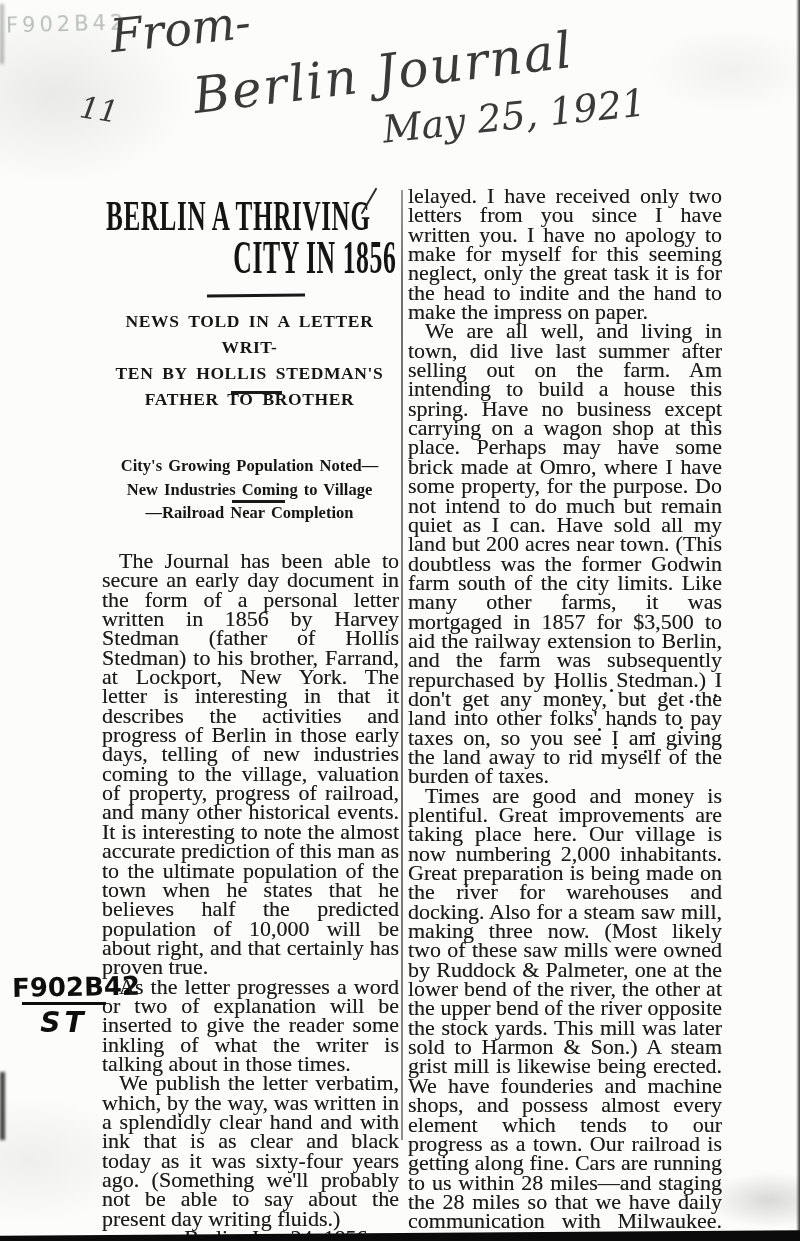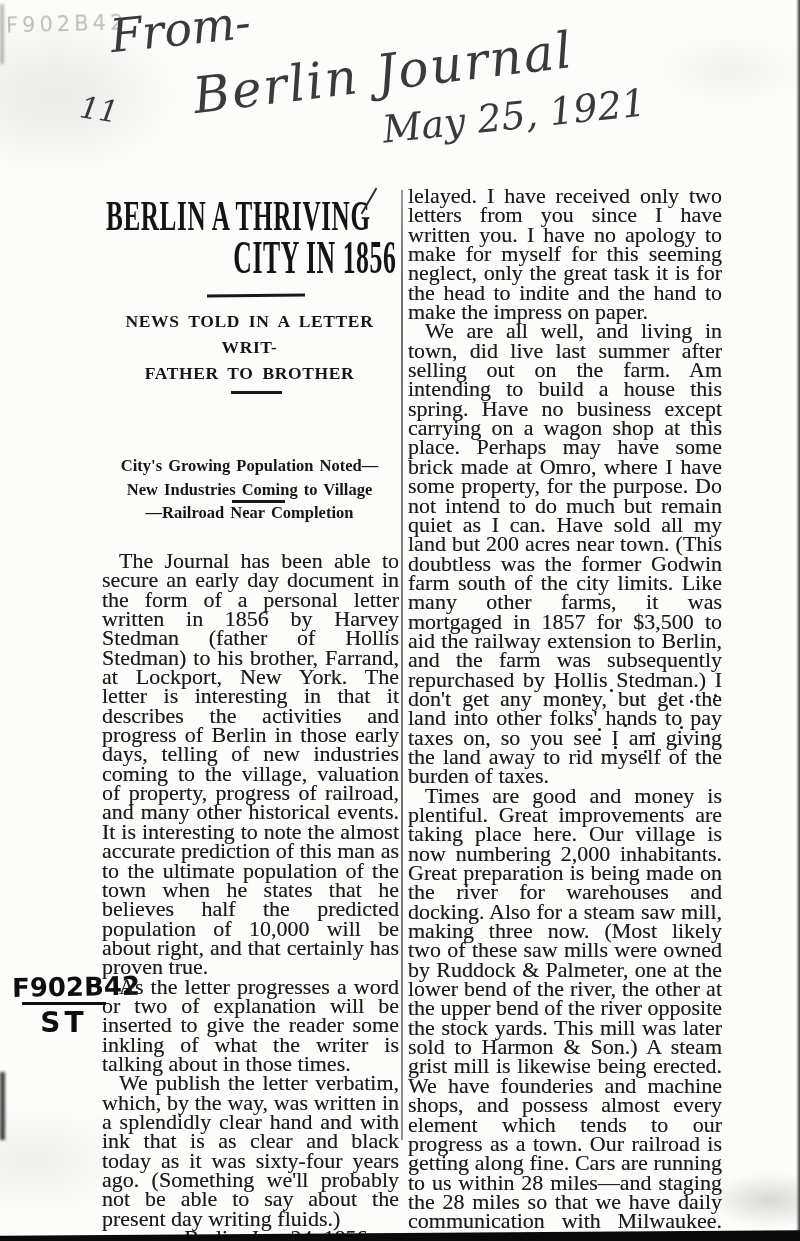--- a/index.html
+++ b/index.html
@@ -20,21 +20,21 @@
   .hw-journal{left:192px;top:44px;font-size:50px;transform:rotate(-7deg);letter-spacing:2px;}
   .hw-date{left:382px;top:94px;font-size:38px;transform:rotate(-6deg);}
   .hw-pagemark{left:80px;top:92px;font-size:30px;transform:rotate(9deg);}
   .stamp{position:absolute;left:6px;top:12px;font-family:"DejaVu Sans",sans-serif;font-size:21px;
     letter-spacing:4px;color:rgba(148,156,148,.62);filter:blur(.7px);transform:rotate(-1.5deg);}
   
   .callnum{position:absolute;left:12px;top:972px;width:104px;text-align:center;
     font-family:"DejaVu Sans",sans-serif;font-weight:bold;color:#0e0e0e;}
   .callnum .num{font-size:26px;letter-spacing:0px;transform:rotate(-1deg);}
   .callnum .underline{width:84px;height:3px;background:#0e0e0e;margin:0 auto;}
-  .callnum .suffix{font-size:28px;letter-spacing:4px;margin-top:1px;}
+  .callnum .suffix{font-size:28px;letter-spacing:4px;margin-top:1px;font-style:italic;}
   
   .headline{position:absolute;left:100px;top:194px;width:300px;font-weight:bold;color:#141414;}
   .headline .l1{display:inline-block;white-space:nowrap;font-size:42px;line-height:44px;
     transform:scaleX(.60);transform-origin:left top;margin-left:6px;letter-spacing:1px;}
   .headline .l2wrap{text-align:right;margin-top:-4px;}
   .headline .l2{display:inline-block;white-space:nowrap;font-size:46px;line-height:48px;
     transform:scaleX(.56);transform-origin:right top;letter-spacing:1px;margin-right:4px;}
   
   .rule{position:absolute;background:#191919;}
   .rule-1{left:207px;top:294px;width:98px;height:3px;transform:rotate(-.5deg);}
@@ -94,20 +94,21 @@
     <span class="l1">BERLIN A THRIVING</span>
     <div class="l2wrap">
       <span class="l2">CITY IN 1856</span>
     </div>
   </div>
 
   <div class="rule rule-1"></div>
 
   <div class="subhead">
     <div>NEWS TOLD IN A LETTER WRIT-</div>
+    <div>TEN BY HOLLIS STEDMAN'S</div>
     <div>FATHER TO BROTHER</div>
   </div>
 
   <div class="rule rule-2"></div>
 
   <div class="deck">
     <div>City's Growing Population Noted—</div>
     <div>New Industries Coming to Village</div>
     <div>—Railroad Near Completion</div>
   </div>

